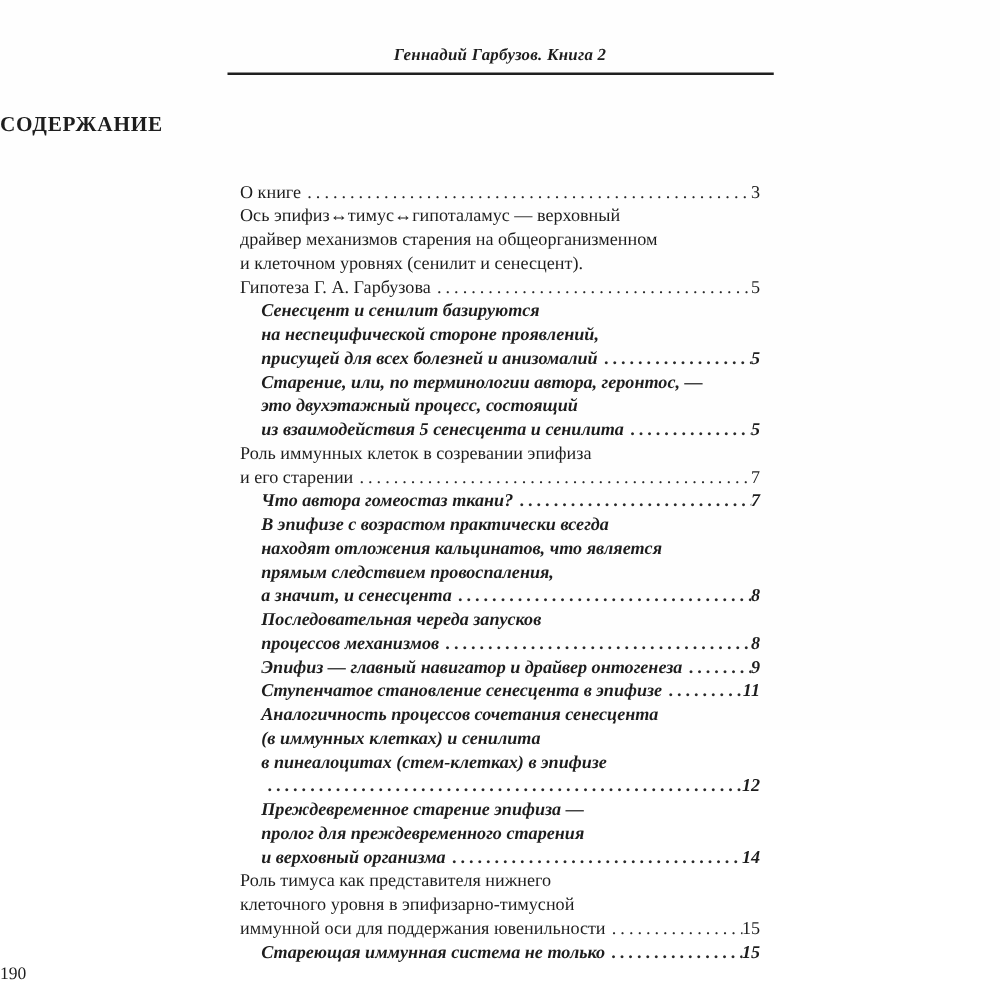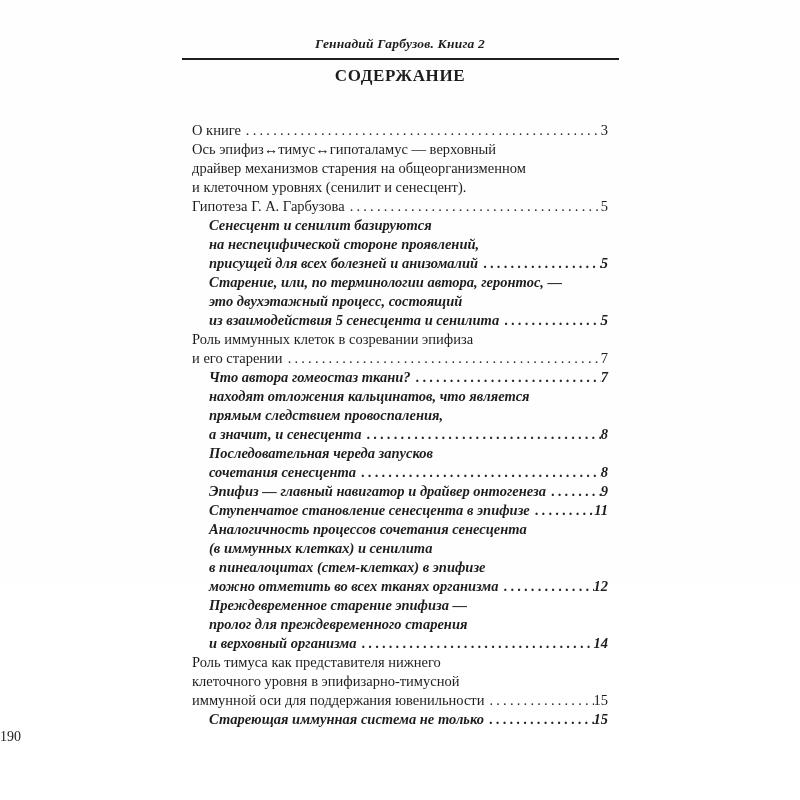--- a/index.html
+++ b/index.html
@@ -25,25 +25,25 @@
     margin: 0 auto;
     text-align: center;
     font-size: 13.5px;
     font-weight: bold;
     font-style: italic;
     letter-spacing: 0.2px;
     padding-bottom: 6px;
     border-bottom: 2px solid #1f1f1f;
   }
   .title {
-    text-align: center;
+    text-align: left;
     font-size: 17px;
     font-weight: bold;
     letter-spacing: 0.6px;
-    margin-top: 6px;
+    margin-top: 30px;
   }
   .toc {
     width: 416px;
     margin: 35px auto 0;
     font-size: 14.5px;
     line-height: 19px;
   }
   .entry { white-space: normal; }
   .entry .line { white-space: pre; }
   .entry.sub {
@@ -106,39 +106,40 @@
         <div class="line last"><span class="txt">из взаимодействия 5 сенесцента и сенилита</span><span class="leader">........................................................................................................................................................................................................</span><span class="pg">5</span></div>
       </div>
       <div class="entry">
         <div class="line">Роль иммунных клеток в созревании эпифиза</div>
         <div class="line last"><span class="txt">и его старении</span><span class="leader">........................................................................................................................................................................................................</span><span class="pg">7</span></div>
       </div>
       <div class="entry sub">
         <div class="line last"><span class="txt">Что автора гомеостаз ткани?</span><span class="leader">........................................................................................................................................................................................................</span><span class="pg">7</span></div>
       </div>
       <div class="entry sub">
+        <div class="line">В эпифизе с возрастом практически всегда</div>
         <div class="line">находят отложения кальцинатов, что является</div>
         <div class="line">прямым следствием провоспаления,</div>
         <div class="line last"><span class="txt">а значит, и сенесцента</span><span class="leader">........................................................................................................................................................................................................</span><span class="pg">8</span></div>
       </div>
       <div class="entry sub">
         <div class="line">Последовательная череда запусков</div>
-        <div class="line last"><span class="txt">сочетания сенесцента</span><span class="leader">........................................................................................................................................................................................................</span><span class="pg">8</span></div>
+        <div class="line last"><span class="txt">процессов механизмов</span><span class="leader">........................................................................................................................................................................................................</span><span class="pg">8</span></div>
       </div>
       <div class="entry sub">
         <div class="line last"><span class="txt">Эпифиз — главный навигатор и драйвер онтогенеза</span><span class="leader">........................................................................................................................................................................................................</span><span class="pg">9</span></div>
       </div>
       <div class="entry sub">
         <div class="line last"><span class="txt">Ступенчатое становление сенесцента в эпифизе</span><span class="leader">........................................................................................................................................................................................................</span><span class="pg">11</span></div>
       </div>
       <div class="entry sub">
         <div class="line">Аналогичность процессов сочетания сенесцента</div>
         <div class="line">(в иммунных клетках) и сенилита</div>
         <div class="line">в пинеалоцитах (стем-клетках) в эпифизе</div>
-        <div class="line last"><span class="txt">можно отметить во всех тканях организма</span><span class="leader">........................................................................................................................................................................................................</span><span class="pg">12</span></div>
+        <div class="line last"><span class="leader">........................................................................................................................................................................................................</span><span class="pg">12</span></div>
       </div>
       <div class="entry sub">
         <div class="line">Преждевременное старение эпифиза —</div>
         <div class="line">пролог для преждевременного старения</div>
         <div class="line last"><span class="txt">и верховный организма</span><span class="leader">........................................................................................................................................................................................................</span><span class="pg">14</span></div>
       </div>
       <div class="entry">
         <div class="line">Роль тимуса как представителя нижнего</div>
         <div class="line">клеточного уровня в эпифизарно-тимусной</div>
         <div class="line last"><span class="txt">иммунной оси для поддержания ювенильности</span><span class="leader">........................................................................................................................................................................................................</span><span class="pg">15</span></div>

